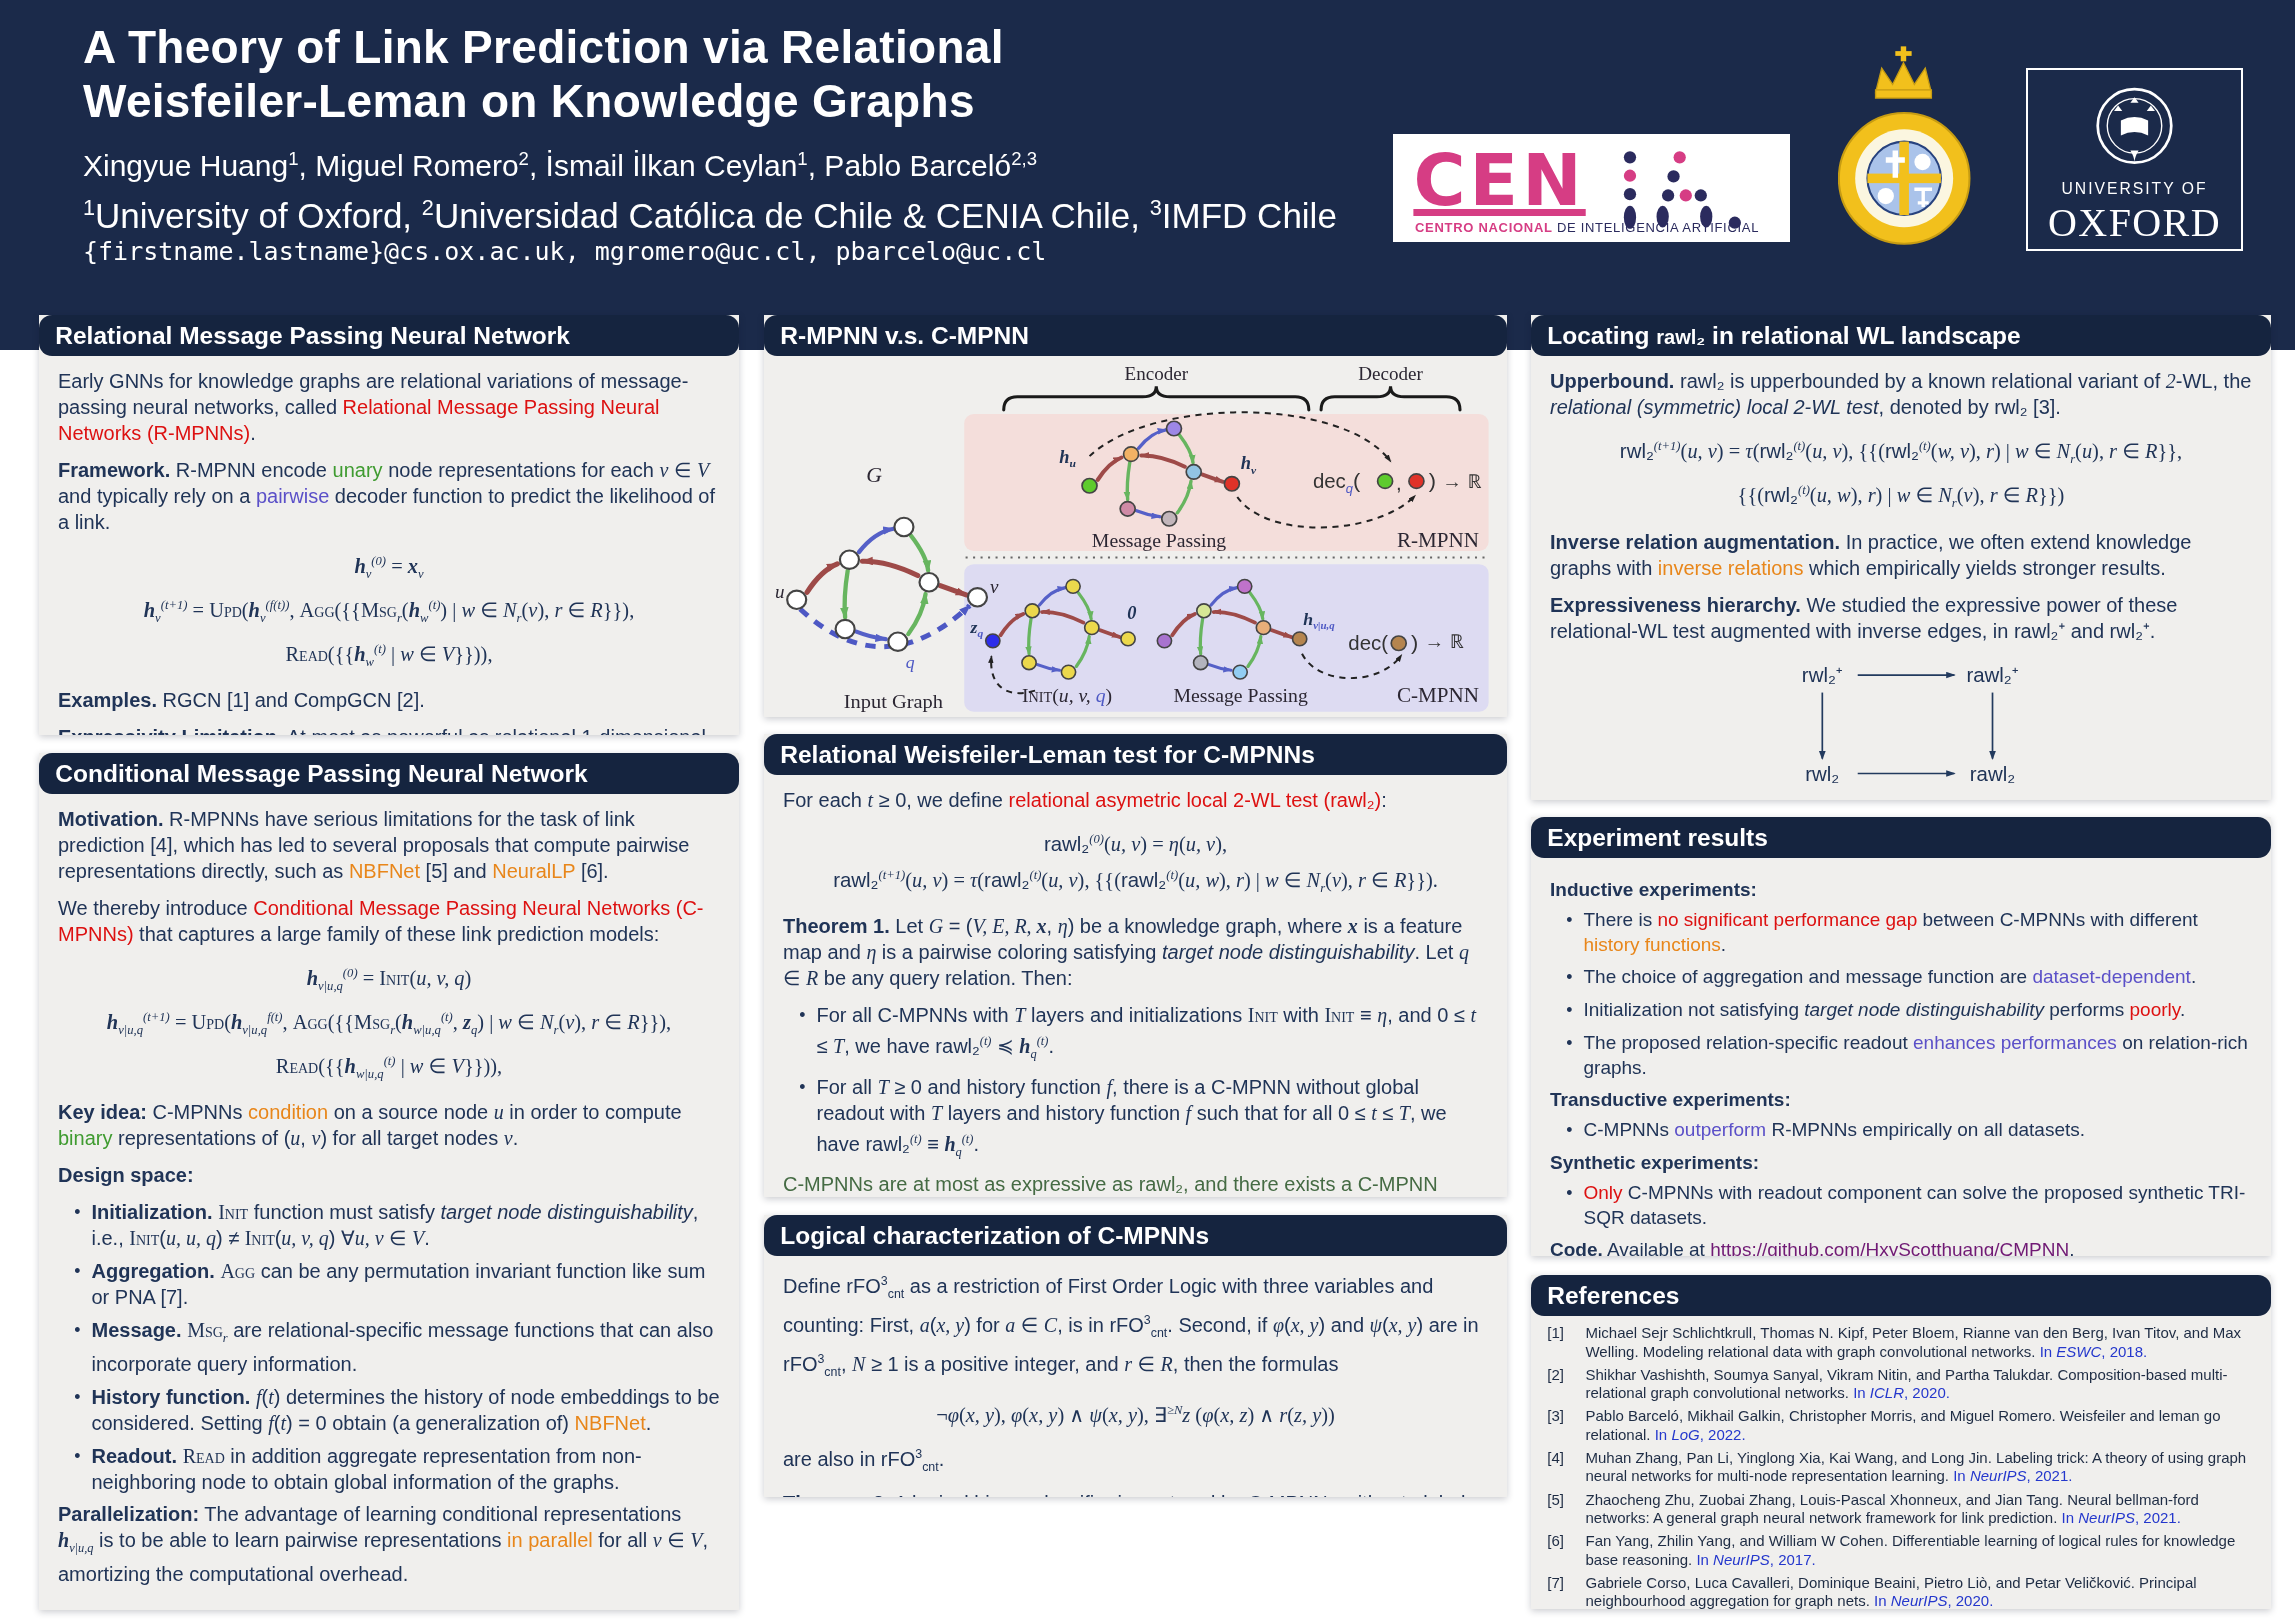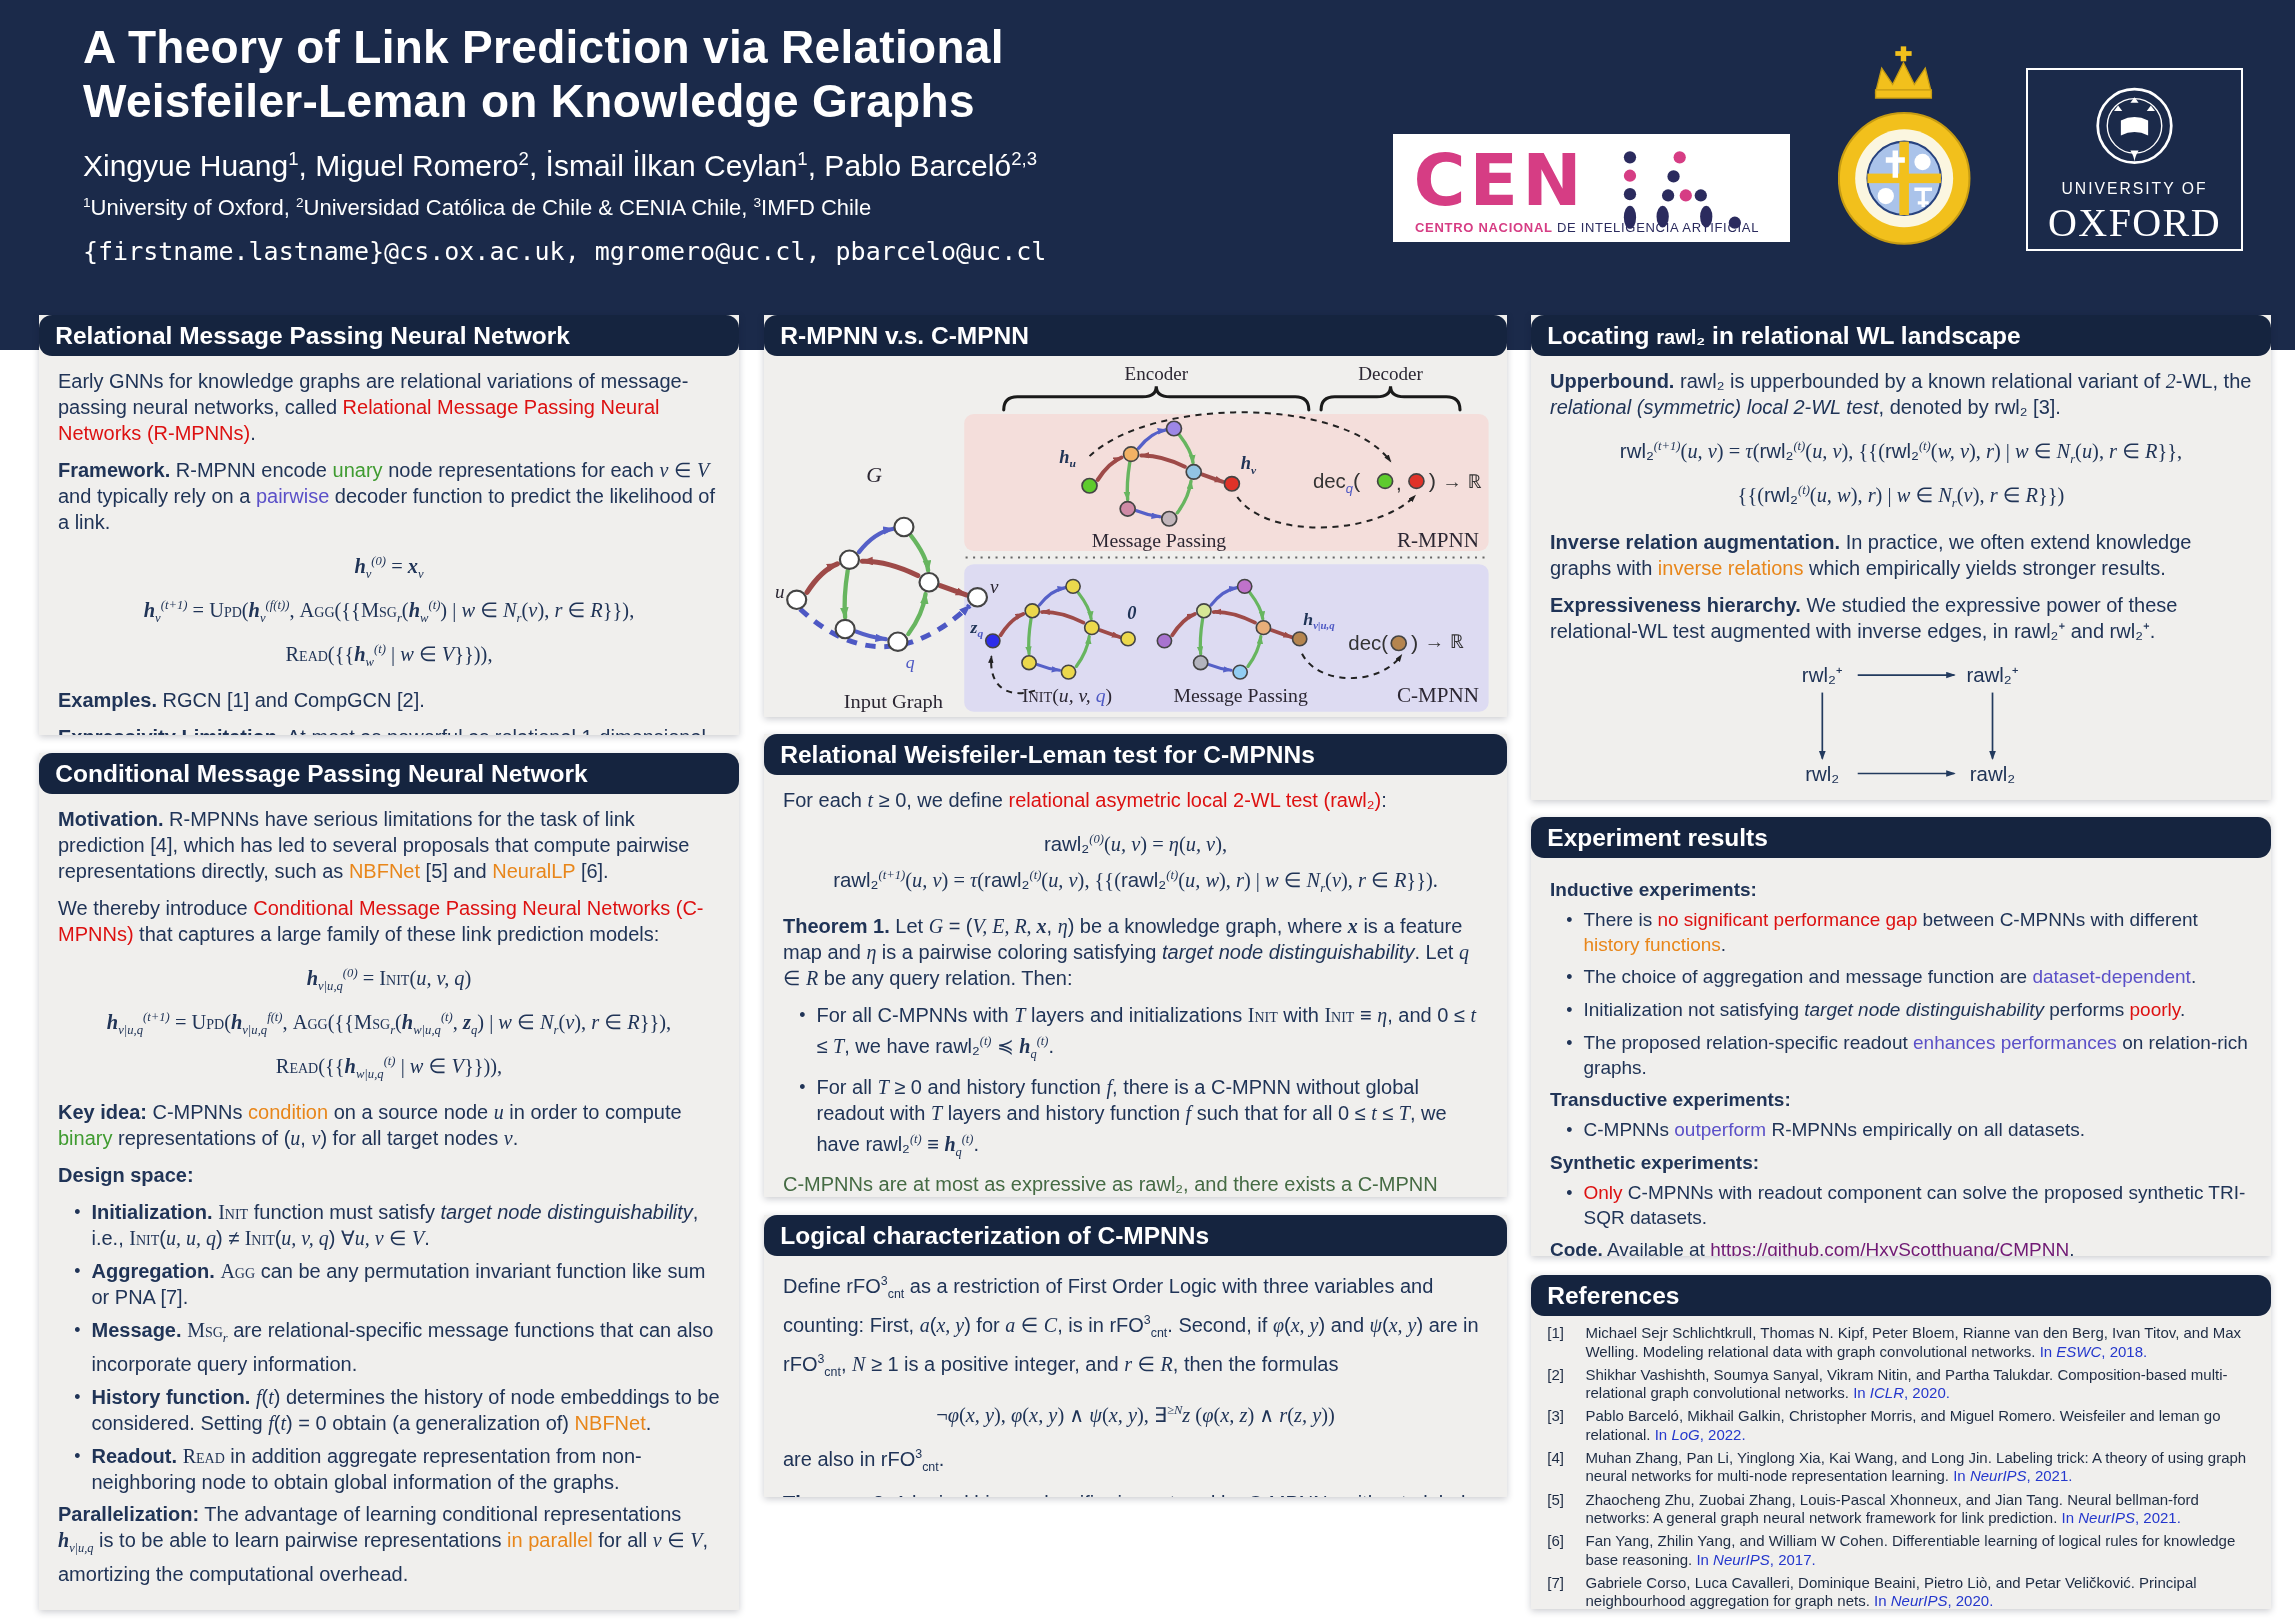--- a/index.html
+++ b/index.html
@@ -4,29 +4,29 @@
 <style>
   html,body{margin:0;padding:0;}
   body{width:2295px;height:1623px;position:relative;background:#ffffff;
        font-family:"Liberation Sans",sans-serif;color:#203457;}
 
   
   .topband{position:absolute;left:0;top:0;width:2295px;height:350px;background:#1b2a4a;}
   .ptitle{position:absolute;left:83px;top:20.4px;color:#fff;font-weight:bold;
           font-size:46px;line-height:54px;letter-spacing:0.3px;}
   .authors{position:absolute;left:83px;top:148px;color:#fff;font-size:30px;}
-  .affils{position:absolute;left:83px;top:195px;color:#fff;font-size:22px;}
+  .affils{position:absolute;left:83px;top:195px;color:#fff;font-size:35px;}
   .emails{position:absolute;left:83px;top:237px;color:#fff;font-size:25px;
           font-family:"DejaVu Sans Mono",monospace;}
   sup{font-size:.62em;} sub{font-size:.62em;}
 
   
   .cenia{position:absolute;left:1393px;top:134px;width:397px;height:108px;background:#fff;}
   .cenia-word{position:absolute;left:20.4px;top:5.4px;font-size:71px;font-weight:bold;
-              color:#d63d84;letter-spacing:4.1px;font-family:"DejaVu Sans",sans-serif;}
+              color:#d63d84;letter-spacing:4.1px;font-family:"DejaVu Sans",sans-serif;text-decoration:underline;}
   .cenia-tag{position:absolute;left:22px;bottom:6.8px;font-size:13px;letter-spacing:0.7px;}
   .cenia-tag .tp{color:#d63d84;font-weight:bold;} .cenia-tag .tn{color:#2b2b5e;}
   .uccrest{position:absolute;left:1838px;top:45px;}
   .oxford{position:absolute;left:2026px;top:68px;width:217px;height:183px;
           background:#1b2a4a;border:2px solid #fff;box-sizing:border-box;}
   .ox-l1{position:absolute;left:0;right:0;top:110px;text-align:center;color:#fff;
          font-size:15.7px;letter-spacing:2px;}
   .ox-l2{position:absolute;left:0;right:0;top:129px;text-align:center;color:#fff;
          font-size:40px;font-family:"Liberation Serif",serif;letter-spacing:1.4px;}
 

